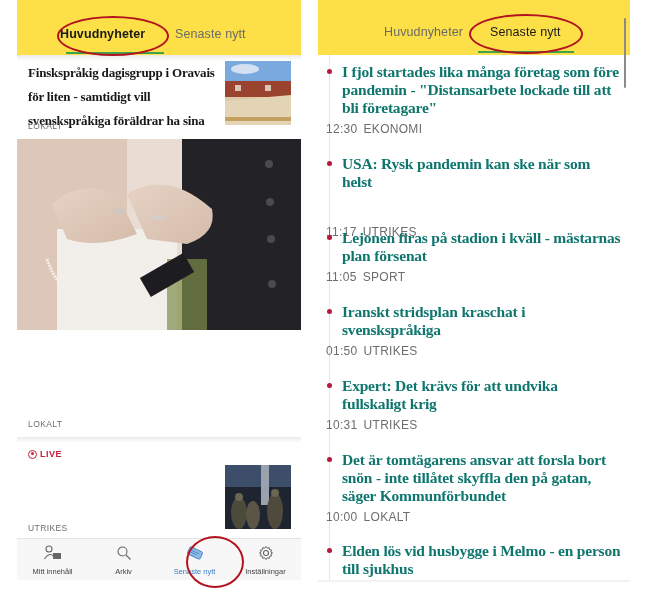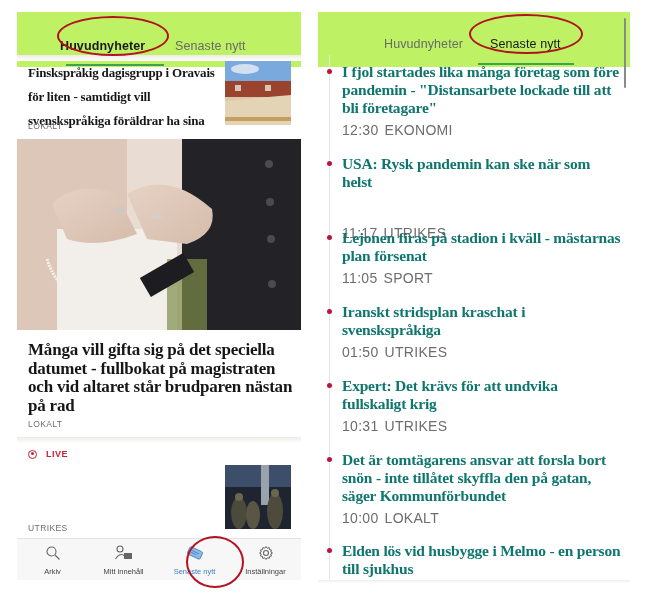--- a/index.html
+++ b/index.html
@@ -4,55 +4,55 @@
 <style>
   * { box-sizing: border-box; margin: 0; padding: 0; }
   html, body { width: 647px; height: 601px; background: #ffffff; overflow: hidden; }
   body { position: relative; font-family: "Liberation Sans", sans-serif; color: #1a1a1a; }
 
   .phone { position: absolute; top: 0; background: #fff; overflow: hidden; }
   #left { left: 17px; width: 284px; height: 580px; }
   #right { left: 318px; width: 312px; height: 582px; }
 
   
-  .tabs { position: absolute; top: 12px; left: 0; right: 0; height: 55px; background: #bef264; }
+  .tabs { position: absolute; top: 0; left: 0; right: 0; height: 55px; background: #fde047; }
   .tab { position: absolute; top: 27px; font-size: 12.5px; color: #6a6a6a; cursor: pointer; letter-spacing: 0.1px; }
   .tab.active { color: #1a1a1a; font-weight: bold; }
   .tab-underline { position: absolute; height: 2px; background: #3fa34d; top: 52px; }
   .red-ring { position: absolute; border: 2px solid #b3121f; border-radius: 50%; pointer-events: none; }
 
   
   .card-shadow { position: absolute; left: 0; right: 0; height: 6px; background: linear-gradient(#eceae6, #fff); }
   .headline { font-family: "Liberation Serif", serif; font-weight: bold; color: #161616; letter-spacing: -0.2px; }
   .cat { font-size: 8.5px; color: #6d6d6d; letter-spacing: 0.4px; }
 
   .thumb { position: absolute; overflow: hidden; }
   .thumb-school { background: linear-gradient(180deg, #6ea0d8 0%, #9cc0e6 30%, #8a3c2a 30%, #a24a33 55%, #d9c7a8 55%, #e7d9bf 100%); }
   .thumb-soldiers { background: radial-gradient(ellipse at 30% 30%, #4d5c73 0%, #26303d 50%, #14181e 100%); }
 
   .hero { position: absolute; left: 0; top: 139px; width: 284px; height: 191px; overflow: hidden;
           background: linear-gradient(90deg, #d9c9bd 0%, #eee3da 30%, #f3ede8 45%, #2b2a2e 60%, #1f1e22 100%); }
 
-  .live { position: absolute; color: #c7213a; font-weight: bold; font-size: 9px; letter-spacing: 0.5px; display: flex; align-items: center; gap: 9px; }
+  .live { position: absolute; color: #c7213a; font-weight: bold; font-size: 9px; letter-spacing: 0.5px; display: flex; align-items: center; gap: 3px; }
   .live-dot { width: 9px; height: 9px; border: 1.5px solid #c7213a; border-radius: 50%; position: relative; }
   .live-dot::after { content: ""; position: absolute; left: 1.5px; top: 1.5px; width: 3px; height: 3px; background: #c7213a; border-radius: 50%; }
 
   
   .bottom-nav { position: absolute; left: 0; right: 0; top: 538px; height: 42px; background: #f7f7f7; border-top: 1px solid #e4e4e4; display: flex; }
   .nav-item { flex: 1; display: flex; flex-direction: column; align-items: center; justify-content: flex-start; padding-top: 5px; cursor: pointer; }
   .nav-icon { width: 18px; height: 18px; display: flex; align-items: center; justify-content: center; }
   .nav-label { font-size: 7.5px; color: #444; margin-top: 5px; white-space: nowrap; }
   .nav-item.active .nav-label { color: #3b7fc1; }
 
   
   .timeline { position: absolute; left: 11px; top: 55px; bottom: 0; width: 1px; background: #e6e6e6; }
   .news-item { position: absolute; left: 0; right: 0; }
   .bullet { position: absolute; left: 9px; width: 5px; height: 5px; border-radius: 50%; background: #b8163a; }
   .news-headline { position: absolute; left: 24px; right: 8px; font-family: "Liberation Serif", serif; font-weight: bold; font-size: 15.5px; line-height: 18px; color: #0f766e; letter-spacing: -0.2px; }
-  .news-meta { position: absolute; left: 24px; font-size: 14px; color: #6d6d6d; letter-spacing: 0.3px; }
+  .news-meta { position: absolute; left: 8px; font-size: 12px; color: #6d6d6d; letter-spacing: 0.3px; }
   .news-meta span + span { margin-left: 6px; }
   .scrollbar { position: absolute; left: 624px; top: 18px; width: 2px; height: 70px; background: #8a8a8a; border-radius: 1px; }
   .right-bottom-shadow { position: absolute; left: 318px; width: 312px; top: 580px; height: 3px; background: linear-gradient(#ececec, #fff); }
 </style>
 </head>
 <body>
 
 <div id="left" class="phone">
 
   <div class="tabs">
@@ -98,21 +98,20 @@
       <path d="M35 65 Q60 40 100 55 L120 95 Q80 110 50 100 Z" fill="url(#skin)"></path>
       <path d="M110 55 Q150 30 195 70 Q200 95 170 105 L130 100 Z" fill="url(#skin)"></path>
       <rect x="125" y="125" width="50" height="22" fill="#1d1c20" transform="rotate(-30 150 136)"></rect>
       <ellipse cx="102" cy="72" rx="6" ry="2" fill="#c9c9c9"></ellipse>
       <ellipse cx="140" cy="78" rx="6" ry="2" fill="#d0d0d0"></ellipse>
       <path d="M30 120 Q40 150 60 155" stroke="#f3efe8" stroke-width="3" fill="none" stroke-dasharray="2 1"></path>
     </svg>
   </div>
 
   <div style="position:absolute; left:0; top:330px; width:284px; height:105px;">
-    <div class="headline" style="position:absolute; left:11px; top:11px; width:270px; font-size:17px; line-height:18.5px;">Många vill gifta sig på det speciella datumet - fullbokat på magistraten och vid altaret står brudparen nästan på rad</div>
     <div class="cat" style="position:absolute; left:11px; top:89px;">LOKALT</div>
   </div>
 
   <div style="position:absolute; left:0; top:437px; width:284px; height:100px;">
     <div class="card-shadow" style="top:0;"></div>
     <div class="live" style="left:11px; top:12px;">
       <span class="live-dot"></span>
       <span>LIVE</span>
     </div>
     <div class="cat" style="position:absolute; left:11px; top:86px;">UTRIKES</div>
@@ -126,36 +125,36 @@
         <ellipse cx="50" cy="46" rx="8" ry="18" fill="#4e4b3d"></ellipse>
         <circle cx="14" cy="32" r="4" fill="#6b6650"></circle>
         <circle cx="50" cy="28" r="4" fill="#6b6650"></circle>
       </svg>
     </div>
   </div>
 
   <div class="bottom-nav">
     <div class="nav-item">
       <span class="nav-icon">
-        <svg width="16" height="16" viewBox="0 0 16 16">
-            <circle cx="6.5" cy="6.5" r="4.5" fill="none" stroke="#666" stroke-width="1.1"></circle>
-            <line x1="10" y1="10" x2="14.5" y2="14.5" stroke="#666" stroke-width="1.1"></line>
-          </svg>
-      </span>
-      <span class="nav-label">Arkiv</span>
-    </div>
-    <div class="nav-item">
-      <span class="nav-icon">
         <svg width="18" height="16" viewBox="0 0 18 16">
             <circle cx="5" cy="4" r="3" fill="none" stroke="#666" stroke-width="1.1"></circle>
             <path d="M0.5 14 Q5 7 9.5 11" fill="none" stroke="#666" stroke-width="1.1"></path>
             <rect x="9" y="8" width="8" height="6" fill="#666"></rect>
           </svg>
       </span>
       <span class="nav-label">Mitt innehåll</span>
+    </div>
+    <div class="nav-item">
+      <span class="nav-icon">
+        <svg width="16" height="16" viewBox="0 0 16 16">
+            <circle cx="6.5" cy="6.5" r="4.5" fill="none" stroke="#666" stroke-width="1.1"></circle>
+            <line x1="10" y1="10" x2="14.5" y2="14.5" stroke="#666" stroke-width="1.1"></line>
+          </svg>
+      </span>
+      <span class="nav-label">Arkiv</span>
     </div>
     <div class="nav-item active">
       <span class="nav-icon">
         <svg width="18" height="14" viewBox="0 0 18 14">
             <g transform="rotate(25 9 7)">
               <rect x="2" y="3" width="14" height="8" rx="1.5" fill="#8fb9e3" stroke="#3b7fc1" stroke-width="0.8"></rect>
               <line x1="5" y1="6" x2="13" y2="6" stroke="#3b7fc1" stroke-width="0.7"></line>
               <line x1="5" y1="8" x2="11" y2="8" stroke="#3b7fc1" stroke-width="0.7"></line>
             </g>
           </svg>

